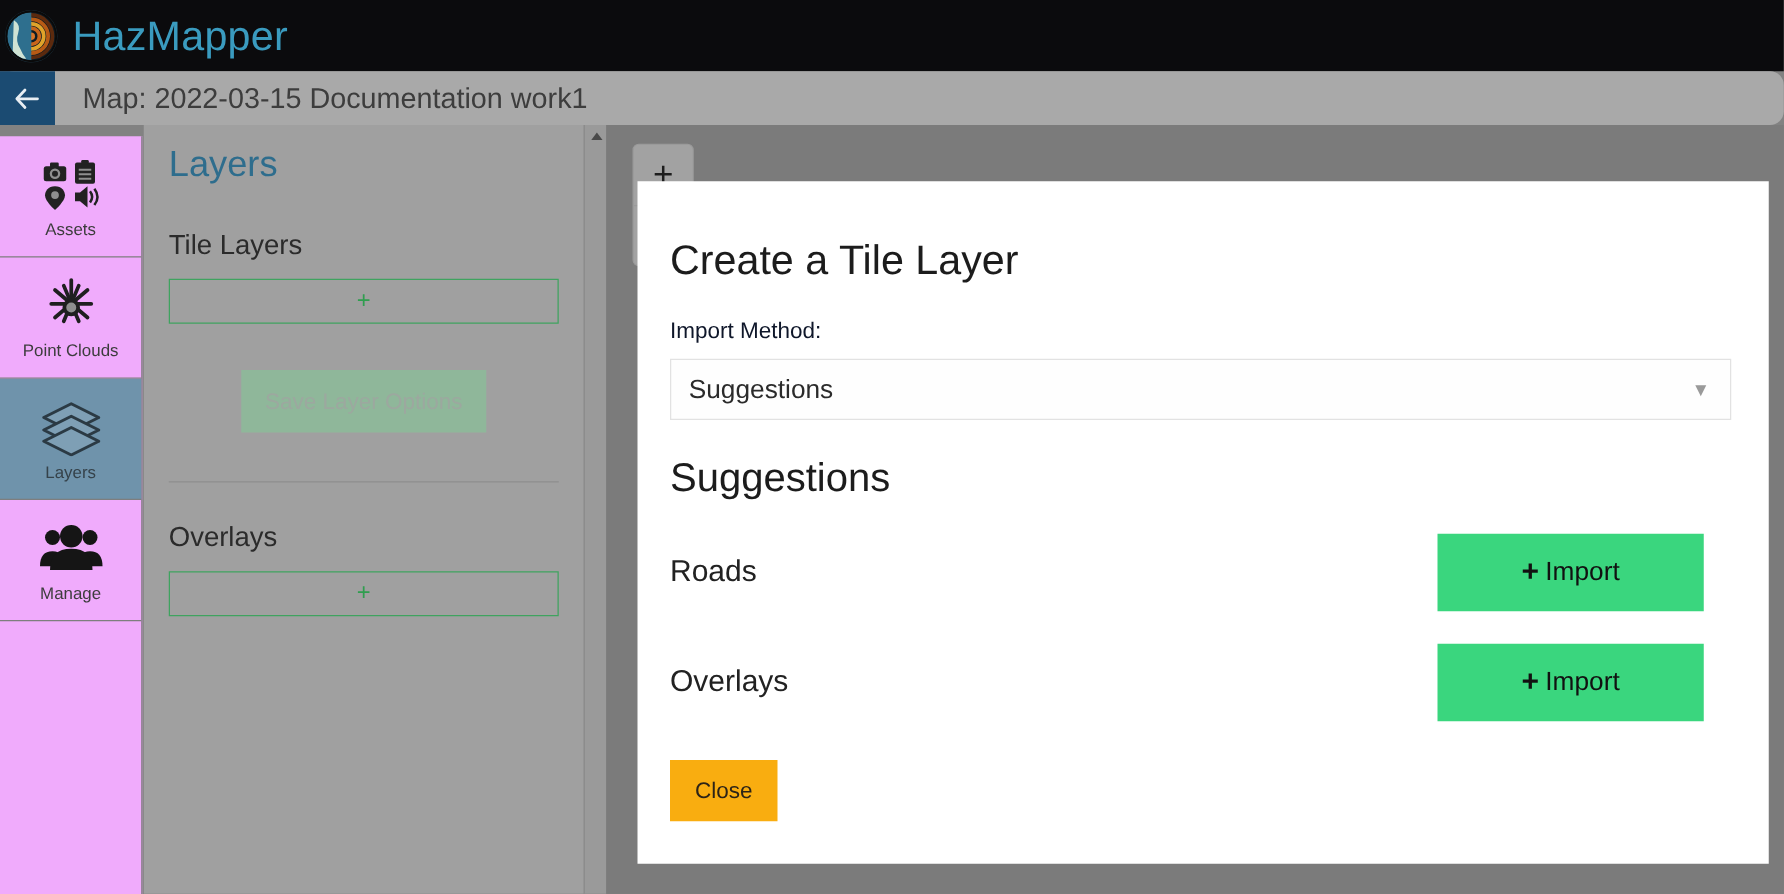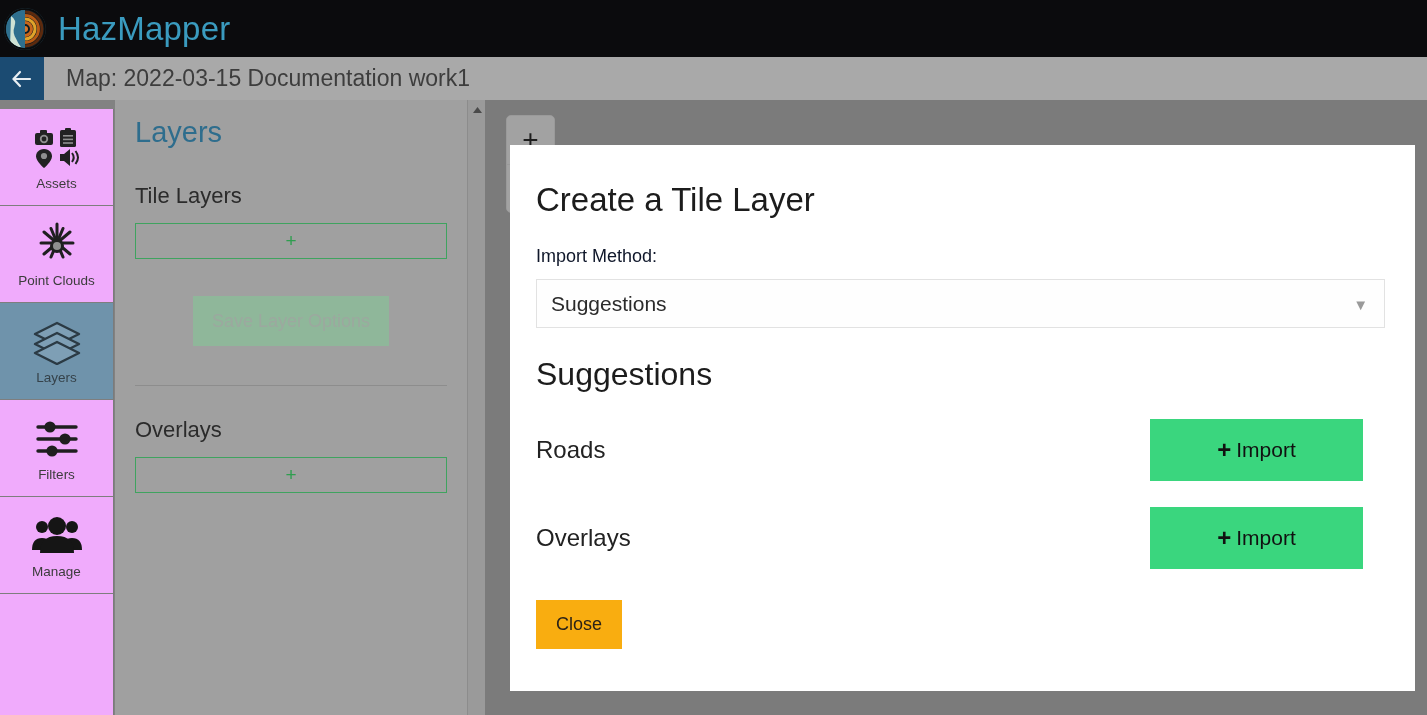--- a/index.html
+++ b/index.html
@@ -38,20 +38,21 @@
     font-weight: 400;
     line-height: 1;
   }
 
   
   #titlebar {
     position: absolute;
     left: 0; top: 57px;
     width: 1427px; height: 43px;
     background: #a9a9a9;
+    border-radius: 11px;
   }
   #back-button {
     position: absolute;
     left: 0; top: 0;
     width: 44px; height: 43px;
     background: #1b4b72;
     display: flex;
     align-items: center;
     justify-content: center;
     cursor: pointer;
@@ -214,21 +215,21 @@
     position: absolute;
     left: 510px; top: 145px;
     width: 905px; height: 546px;
     background: #ffffff;
     padding: 30px 52px 0 26px;
   }
   #modal-title {
     font-size: 33px;
     color: #1c1c1c;
     font-weight: 400;
-    margin: 6px 0 0 0;
+    margin: 14px 0 0 0;
   }
   #import-method-label {
     font-size: 18px;
     color: #0f172a;
     margin-top: 27px;
   }
   #import-method-select {
     position: relative;
     margin-top: 12px;
     width: 849px; height: 49px;
@@ -388,35 +389,20 @@
         <g stroke="#2b3a44" stroke-width="2.4" fill="#7e9fb5" stroke-linejoin="round">
           <path d="M26 4 L48 15 L26 26 L4 15 Z"></path>
           <path d="M26 14 L48 25 L26 36 L4 25 Z"></path>
           <path d="M26 23 L48 34 L26 45 L4 34 Z"></path>
         </g>
       </svg>
     </div>
     <div class="rail-label">Layers</div>
   </div>
 
-  <div class="rail-item">
-    <div class="rail-icon">
-      <svg width="48" height="40" viewBox="0 0 48 40">
-        <g stroke="#1f1f1f" stroke-width="3.4" stroke-linecap="round">
-          <line x1="5" y1="8" x2="43" y2="8"></line>
-          <line x1="5" y1="20" x2="43" y2="20"></line>
-          <line x1="5" y1="32" x2="43" y2="32"></line>
-        </g>
-        <circle cx="17" cy="8" r="5.6" fill="#1f1f1f"></circle>
-        <circle cx="32" cy="20" r="5.6" fill="#1f1f1f"></circle>
-        <circle cx="19" cy="32" r="5.6" fill="#1f1f1f"></circle>
-      </svg>
-    </div>
-    <div class="rail-label">Filters</div>
-  </div>
 
   <div class="rail-item">
     <div class="rail-icon">
       <svg width="52" height="38" viewBox="0 0 52 38">
         <circle cx="11" cy="10" r="6" fill="#151515"></circle>
         <circle cx="41" cy="10" r="6" fill="#151515"></circle>
         <path d="M1 33 q0 -12 10 -12 q10 0 10 12 z" fill="#151515"></path>
         <path d="M31 33 q0 -12 10 -12 q10 0 10 12 z" fill="#151515"></path>
         <circle cx="26" cy="9" r="9" fill="#151515"></circle>
         <path d="M9 36 q0 -17 17 -17 q17 0 17 17 z" fill="#151515"></path>

